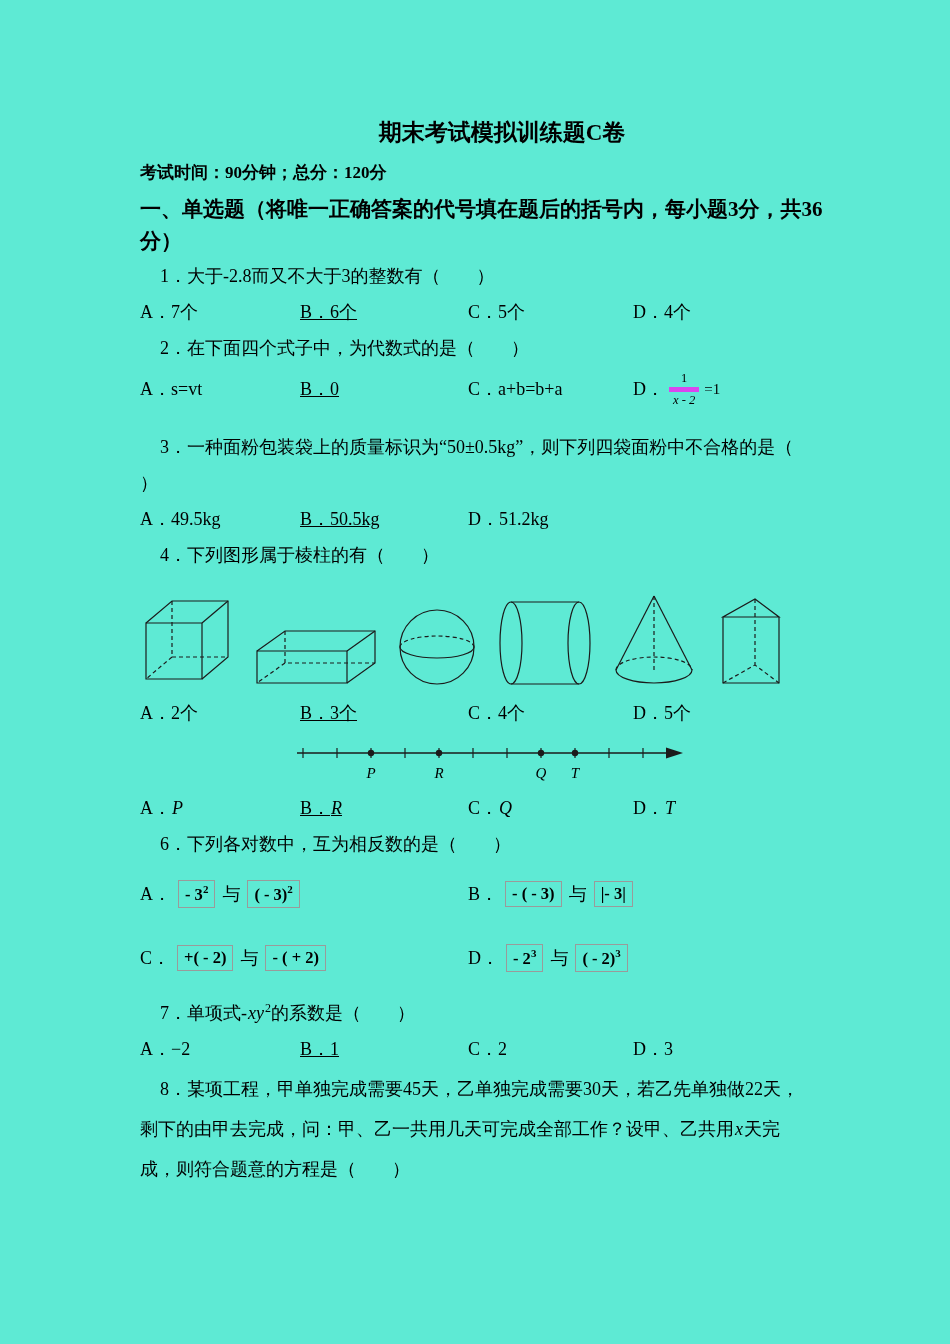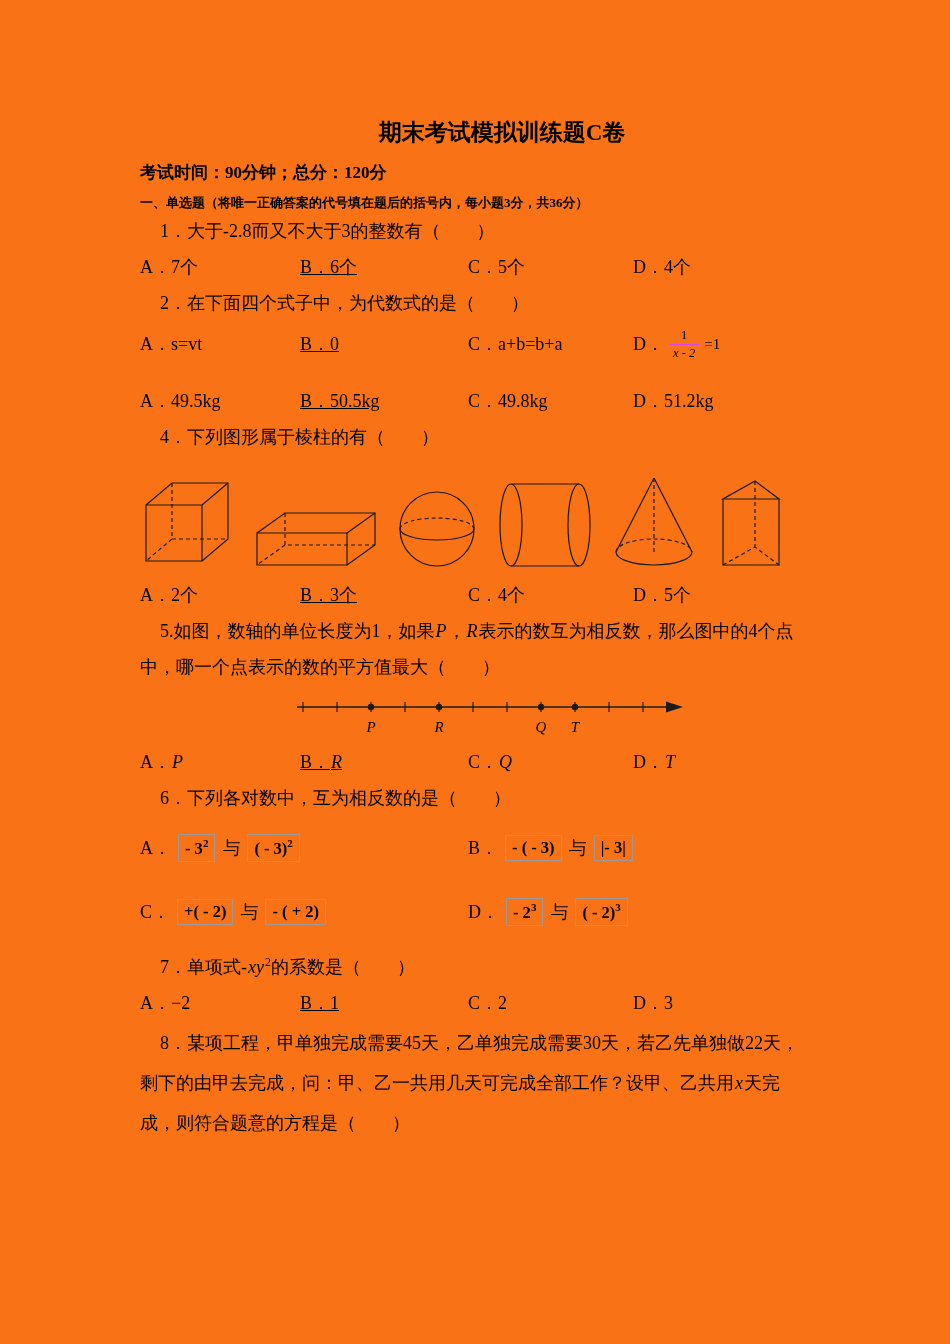--- a/index.html
+++ b/index.html
@@ -3,41 +3,41 @@
 <meta charset="utf-8">
 <style>
   * { margin:0; padding:0; box-sizing:border-box; }
   html,body { background:#ffffff; }
   body {
     width:950px; height:1344px;
     color:#000;
     font-family:"Liberation Serif","DejaVu Serif",serif;
     font-size:18px;
   }
-  .page { width:950px; height:1344px; padding:118px 86px 0 140px; overflow:hidden; background:#f97316; }
+  .page { width:950px; height:1344px; padding:118px 86px 0 140px; overflow:hidden; background:#5eead4; }
 
   .title { text-align:center; font-weight:bold; font-size:23px; line-height:1.3; }
   .subtitle { font-weight:bold; font-size:17px; margin-top:13px; }
-  .section-head { font-weight:bold; font-size:13px; margin-top:9px; line-height:1.55; }
+  .section-head { font-weight:bold; font-size:21px; margin-top:9px; line-height:1.55; }
 
   .q-text { line-height:36px; text-indent:20px; }
   .opts { display:flex; line-height:36px; align-items:flex-start; }
   .opts .o1 { width:160px; }
   .opts .o2 { width:168px;text-decoration:underline; }
   .opts .o3 { width:165px; }
   .opts .o4 { flex:1; }
 
   .vit { font-style:italic; font-family:"Liberation Serif",serif; padding:0 1px; }
 
   
   .opts.frac-row { margin:5px 0 21px; }
   .fracwrap { display:inline-flex; align-items:center; gap:3px; }
   .frac { display:inline-block; text-align:center; font-size:12.5px; line-height:1.2; margin:0 2px; }
   .frac .num { display:block; padding:0 12px 1px; }
-  .frac .den { display:block; border-top:1px solid #d946ef; padding:1px 4px 0; font-style:italic; }
+  .frac .den { display:block; border-top:5px solid #d946ef; padding:1px 4px 0; font-style:italic; }
   .frac-suffix { font-size:15px; }
 
   
   .shapes-row { display:flex; align-items:flex-end; gap:20px; margin:12px 0 8px; }
   .shape * { stroke:#1b1b1b; stroke-width:1.2; fill:none; }
   .shape .dash { stroke-dasharray:4 3; }
 
   
   .numline-wrap { margin:4px 0 2px 155px; }
   .numline line { stroke:#1b1b1b; stroke-width:1.4; }
@@ -86,24 +86,24 @@
         <span class="frac">
           <span class="num">1</span>
           <span class="den">x - 2</span>
         </span>
         <span class="frac-suffix">=1</span>
       </span>
     </div>
   </div>
 
   <div class="question">
+    <p class="q-text"><span>3．一种面粉包装袋上的质量标识为“50±0.5kg”，则下列四袋面粉中不合格的是（</span><br><span>）</span></p>
     <div class="opts">
       <span class="o1">A．49.5kg</span>
       <span class="o2">B．50.5kg</span>
-      <span class="o3">C．49.8kg</span>
       <span class="o4">D．51.2kg</span>
     </div>
   </div>
 
   <div class="question">
     <p class="q-text">4．下列图形属于棱柱的有（　　）</p>
     <div class="shapes-row">
       <svg class="shape" width="95" height="92" viewBox="0 0 95 92">
         <path d="M6,28 H62 V84 H6 Z"></path>
         <path d="M6,28 L32,6 H88 V62 L62,84"></path>
@@ -143,21 +143,20 @@
     </div>
     <div class="opts">
       <span class="o1">A．2个</span>
       <span class="o2">B．3个</span>
       <span class="o3">C．4个</span>
       <span class="o4">D．5个</span>
     </div>
   </div>
 
   <div class="question">
-    <p class="q-text"><span>5.如图，数轴的单位长度为1，如果</span><i class="vit">P</i><span>，</span><i class="vit">R</i><span>表示的数互为相反数，那么图中的4个点</span><br><span>中，哪一个点表示的数的平方值最大（　　）</span></p>
     <div class="numline-wrap">
       <svg class="numline" width="390" height="48" viewBox="0 0 390 48">
         <line x1="2" y1="18" x2="374" y2="18"></line>
         <path class="arrowhead" d="M371,12.5 L388,18 L371,23.5 Z"></path>
         <line class="tick" x1="8" y1="13" x2="8" y2="23"></line>
         <line class="tick" x1="42" y1="13" x2="42" y2="23"></line>
         <line class="tick" x1="76" y1="13" x2="76" y2="23"></line>
         <line class="tick" x1="110" y1="13" x2="110" y2="23"></line>
         <line class="tick" x1="144" y1="13" x2="144" y2="23"></line>
         <line class="tick" x1="178" y1="13" x2="178" y2="23"></line>

